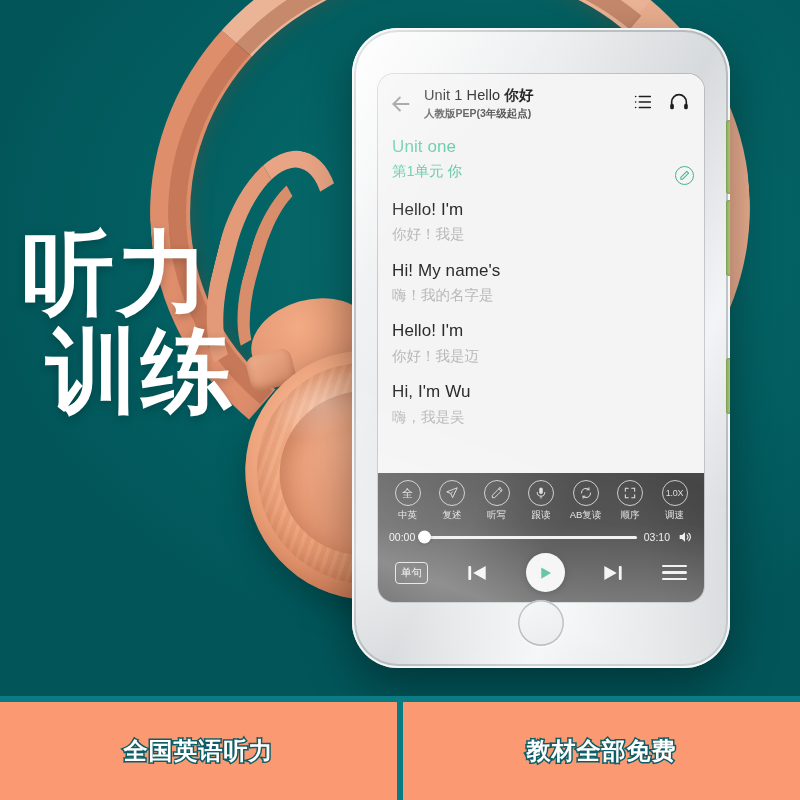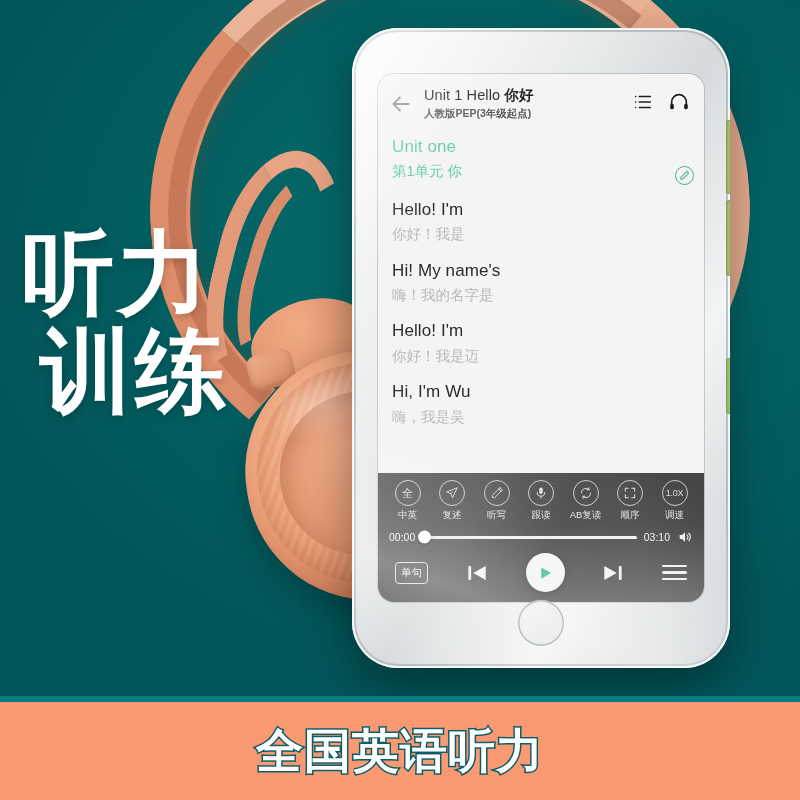--- a/index.html
+++ b/index.html
@@ -254,34 +254,34 @@
   .burger { display:flex; flex-direction:column; gap:4px; }
   .burger i { display:block; width:25px; height:2.6px; background:#f0f0f0; border-radius:2px; }
 
   
   .headline {
     position:absolute; left:22px; top:228px; z-index:9;
     color:#fff; font-weight:700; line-height:.98;
     font-size:92px; letter-spacing:3px;
     text-shadow:0 3px 10px rgba(0,0,0,.22);
   }
-  .headline div:last-child { margin-top:8px; margin-left:18px; }
+  .headline div:last-child { margin-top:8px; margin-left:24px; }
 
   
   .banner {
     position:absolute; left:0; bottom:0; width:800px; height:104px;
     display:flex; gap:6px; background:#0b7b83; z-index:12;
     padding:6px 0 0 0;
   }
   .bn-cell {
     flex:1; background:#fb9a72;
     display:flex; align-items:center; justify-content:center;
   }
   .bn-txt {
-    font-size:47px; font-weight:700; color:#fff; letter-spacing:1px;
+    font-size:24px; font-weight:700; color:#fff; letter-spacing:1px;
     -webkit-text-stroke:3px #0d5d66;
     paint-order:stroke fill;
     white-space:nowrap;
   }
 </style>
 </head>
 <body>
 
 <div class="stage">
   <div class="bg-grad"></div>
@@ -474,14 +474,17 @@
     </div>
 
     <div class="home-btn"></div>
     <div class="phone-gloss"></div>
   </div>
 
   <div class="banner">
     <div class="bn-cell">
       <span class="bn-txt">全国英语听力</span>
     </div>
+    <div class="bn-cell">
+      <span class="bn-txt">教材全部免费</span>
+    </div>
   </div>
 </div>
 
 </body></html>

